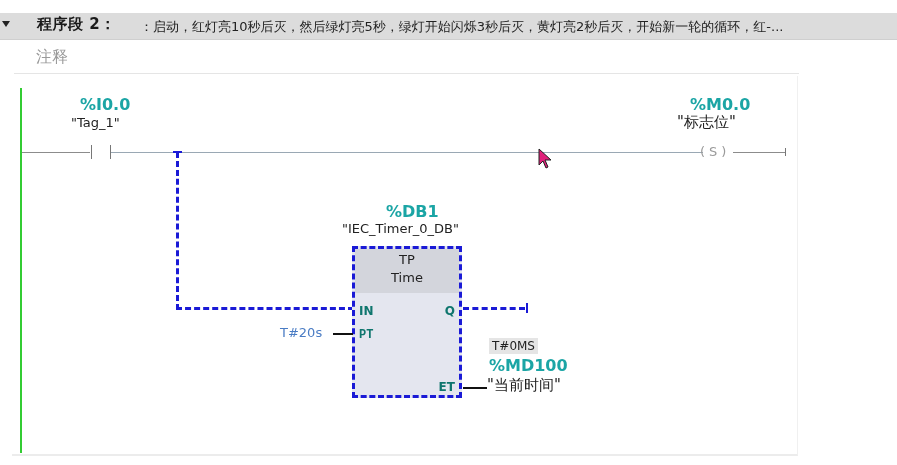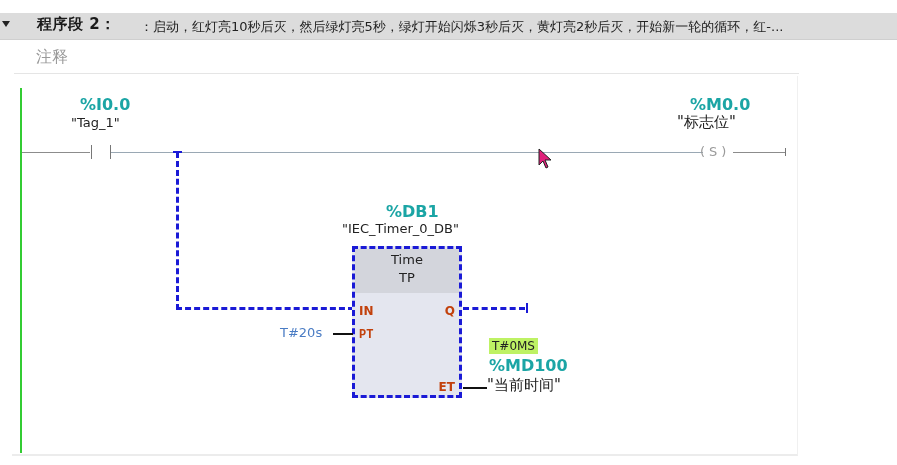--- a/index.html
+++ b/index.html
@@ -56,24 +56,24 @@
     border: 3px dashed #1a1ad6;
     background: #e4e6ef;
     box-sizing: border-box;
   }
   .fb-head {
     position: absolute; left: 0; top: 0; width: 100%; height: 44px;
     background: #d3d5dc; text-align: center;
     font-size: 13px; color: #222; line-height: 18px; padding-top: 2px;
     box-sizing: border-box;
   }
-  .pin { font-size: 12px; color: #c2410c; font-weight: bold; }
+  .pin { font-size: 12px; color: #0f766e; font-weight: bold; }
   .pin-wire { height: 2px; background: #111; }
   .et-value {
-    left: 489px; top: 338px; background: #bef264; color: #222; font-size: 12px;
+    left: 489px; top: 338px; background: #e5e5e5; color: #222; font-size: 12px;
     padding: 0 3px; height: 16px; line-height: 16px;
   }
   .cursor { left: 538px; top: 148px; }
 </style>
 </head>
 <body>
 
 <div class="abs header-bar"></div>
 <div class="abs collapse-tri"></div>
 <div class="abs network-title">程序段 2：</div>
@@ -103,22 +103,22 @@
 
 <div class="abs dash-v" style="left:176px; top:152px; height:158px;"></div>
 <div class="abs" style="left:173px; top:151px; width:9px; height:2px; background:#1a1ad6;"></div>
 <div class="abs dash-h" style="left:176px; top:307px; width:178px;"></div>
 
 <div class="abs addr" style="left:386px; top:202px;">%DB1</div>
 <div class="abs tag" style="left:342px; top:221px;">"IEC_Timer_0_DB"</div>
 
 <div class="abs fb-box">
   <div class="fb-head">
+    <div>TP</div>
     <div>Time</div>
-    <div>TP</div>
   </div>
   <div class="abs pin" style="left:4px; top:55px;">IN</div>
   <div class="abs pin" style="right:4px; top:55px;">Q</div>
   <div class="abs pin" style="left:4px; top:79px;font-family:Liberation Mono, monospace;">PT</div>
   <div class="abs pin" style="right:4px; top:131px;">ET</div>
 </div>
 
 <div class="abs dash-h" style="left:463px; top:307px; width:62px;"></div>
 <div class="abs" style="left:526px; top:303px; width:2px; height:10px; background:#1a1ad6;"></div>
 

